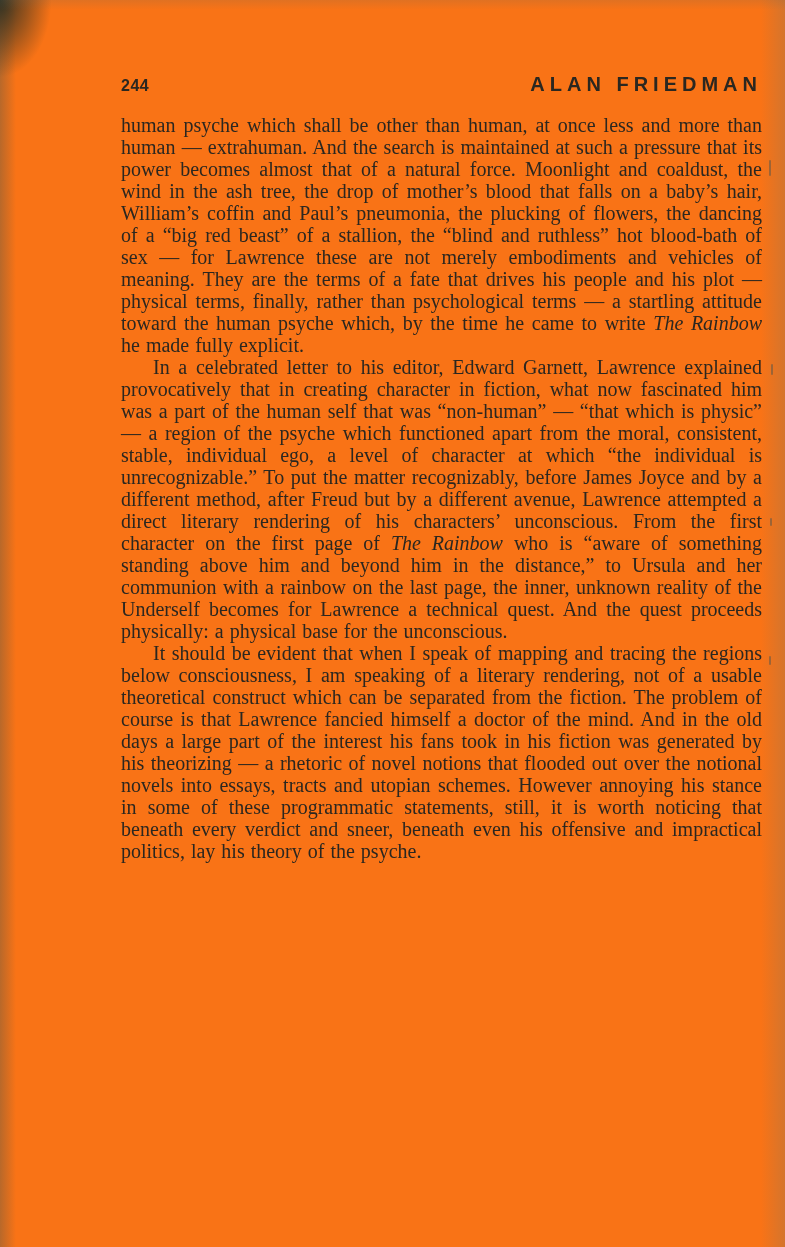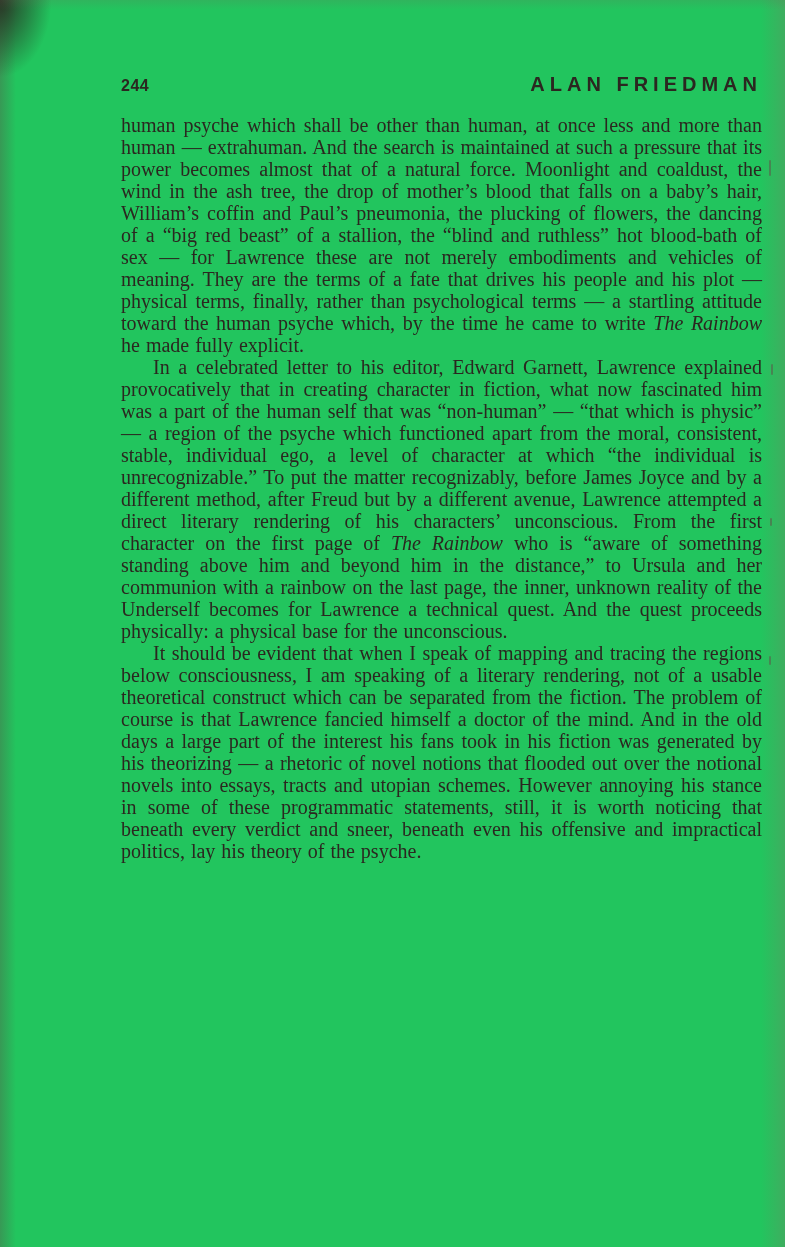--- a/index.html
+++ b/index.html
@@ -9,21 +9,21 @@
   body {
     width: 785px;
     height: 1247px;
     font-family: "Liberation Serif", serif;
     background: #e8e3d5;
   }
   .page {
     position: relative;
     width: 785px;
     height: 1247px;
-    background: #22c55e;
+    background: #f97316;
     overflow: hidden;
   }
   
   .edge-left {
     position: absolute;
     left: 0; top: 0; bottom: 0;
     width: 16px;
     background: linear-gradient(to right, rgba(86,88,72,0.40), rgba(86,88,72,0));
     pointer-events: none;
   }

